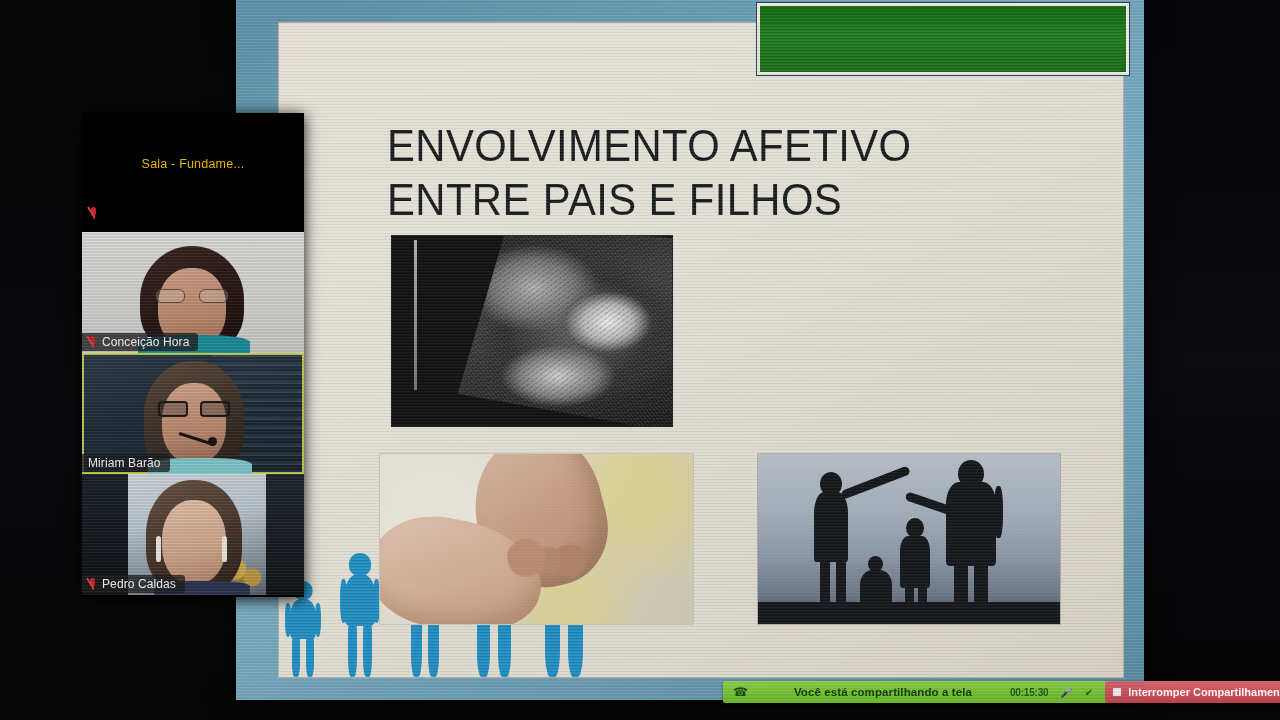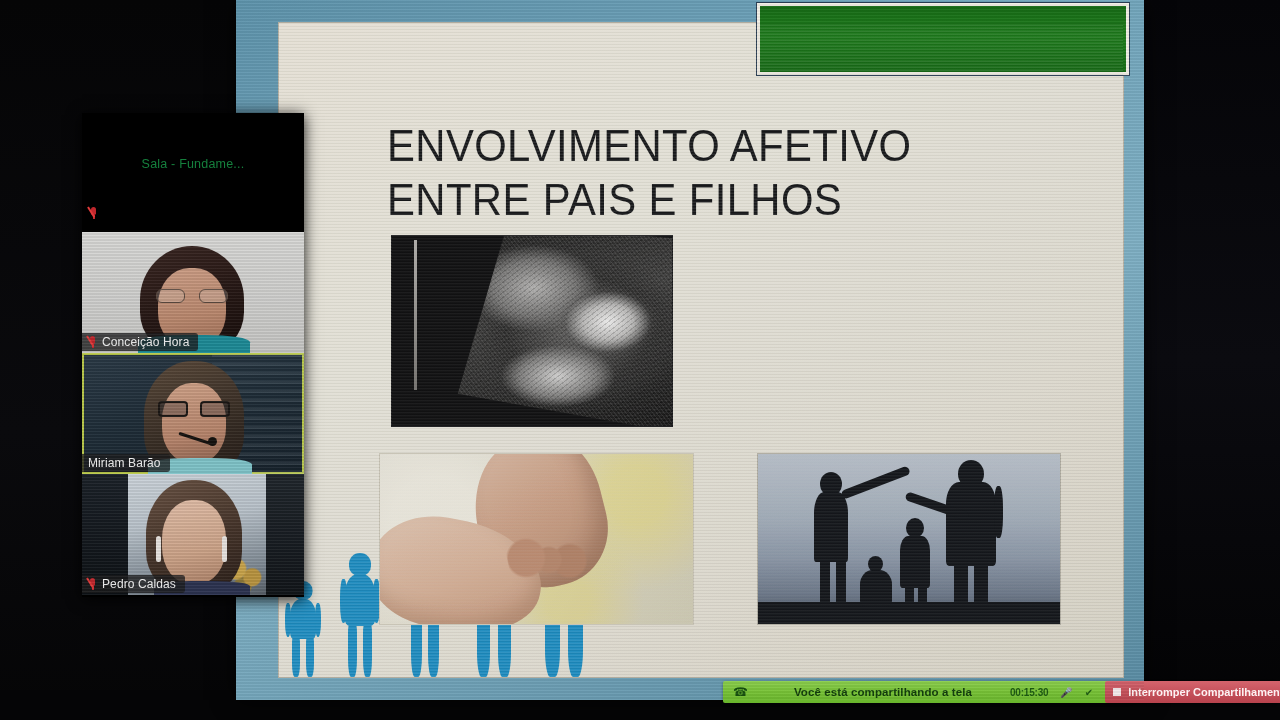--- a/index.html
+++ b/index.html
@@ -145,21 +145,21 @@
     display:inline-block; }
   #stop-label { color:#fdf2f3; font-size:11px; font-weight:bold; white-space:nowrap; }
 
   
   #panel {
     position:absolute; left:82px; top:113px; width:222px; height:484px;
     background:#000; box-shadow:0 2px 14px rgba(0,0,0,.9);
   }
   #panel-header { position:relative; height:119px; background:#000; }
   #room-title { position:absolute; left:0; right:0; top:44px; text-align:center;
-    color:#15803d; font-size:12.5px; letter-spacing:.2px; }
+    color:#eab308; font-size:12.5px; letter-spacing:.2px; }
   #header-mic { position:absolute; left:7px; top:94px; }
 
   .mic-glyph { display:inline-block; width:9px; height:13px; position:relative; }
   .mic-glyph .cap { position:absolute; left:2px; top:0; width:5px; height:8px;
     background:#c0272d; border-radius:3px 3px 2px 2px; }
   .mic-glyph .stand { position:absolute; left:3.5px; top:8px; width:2px; height:4px;
     background:#c0272d; }
   .mic-glyph .slash { position:absolute; left:-1px; top:-1px; width:12px; height:2px;
     background:#e03a3a; transform:rotate(58deg); transform-origin:left center; }
 

